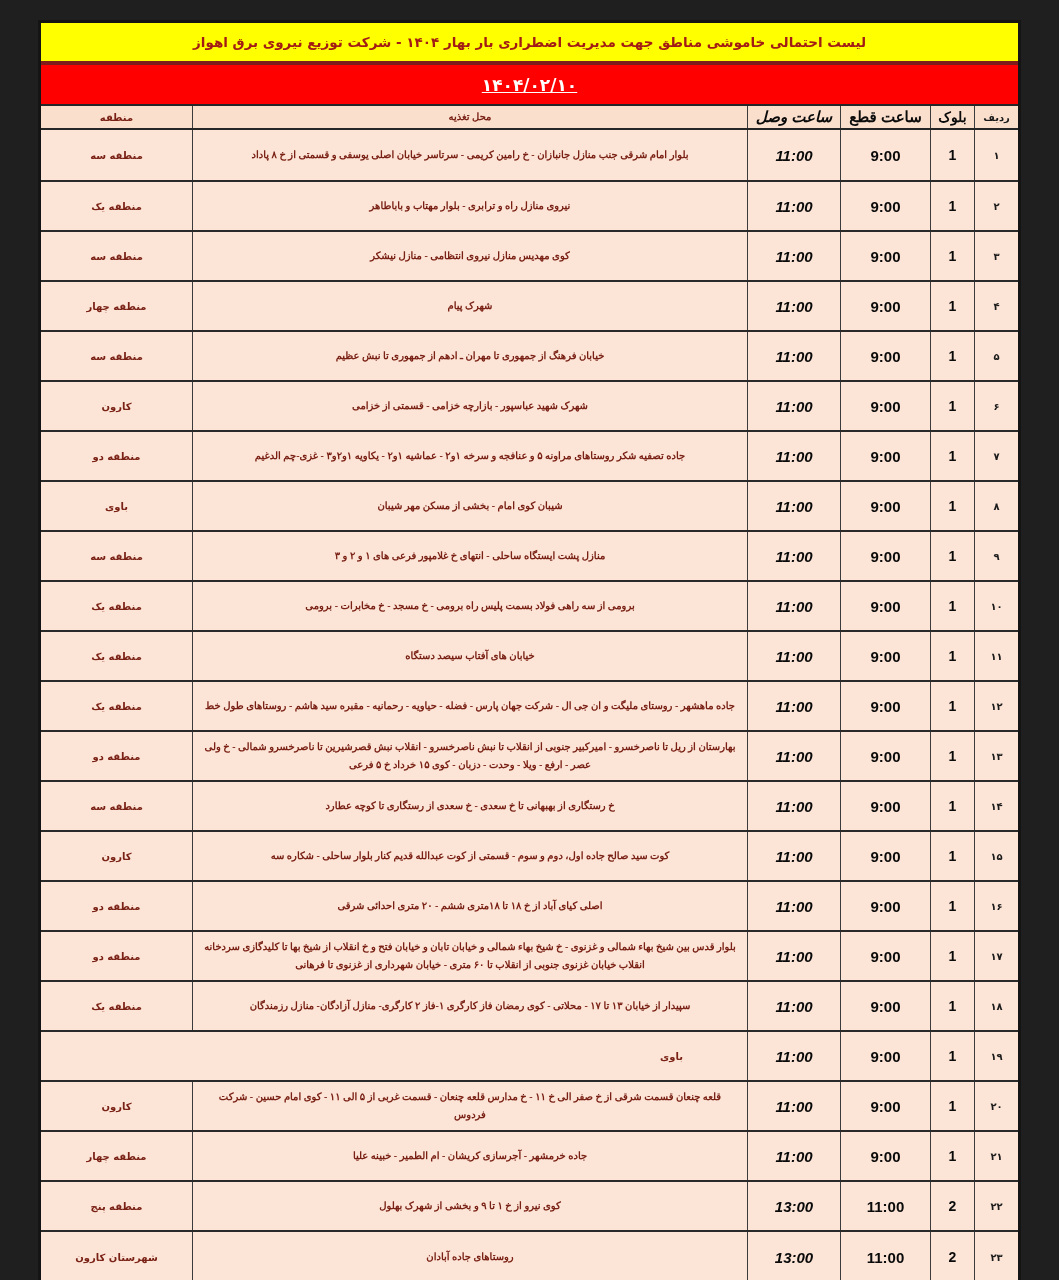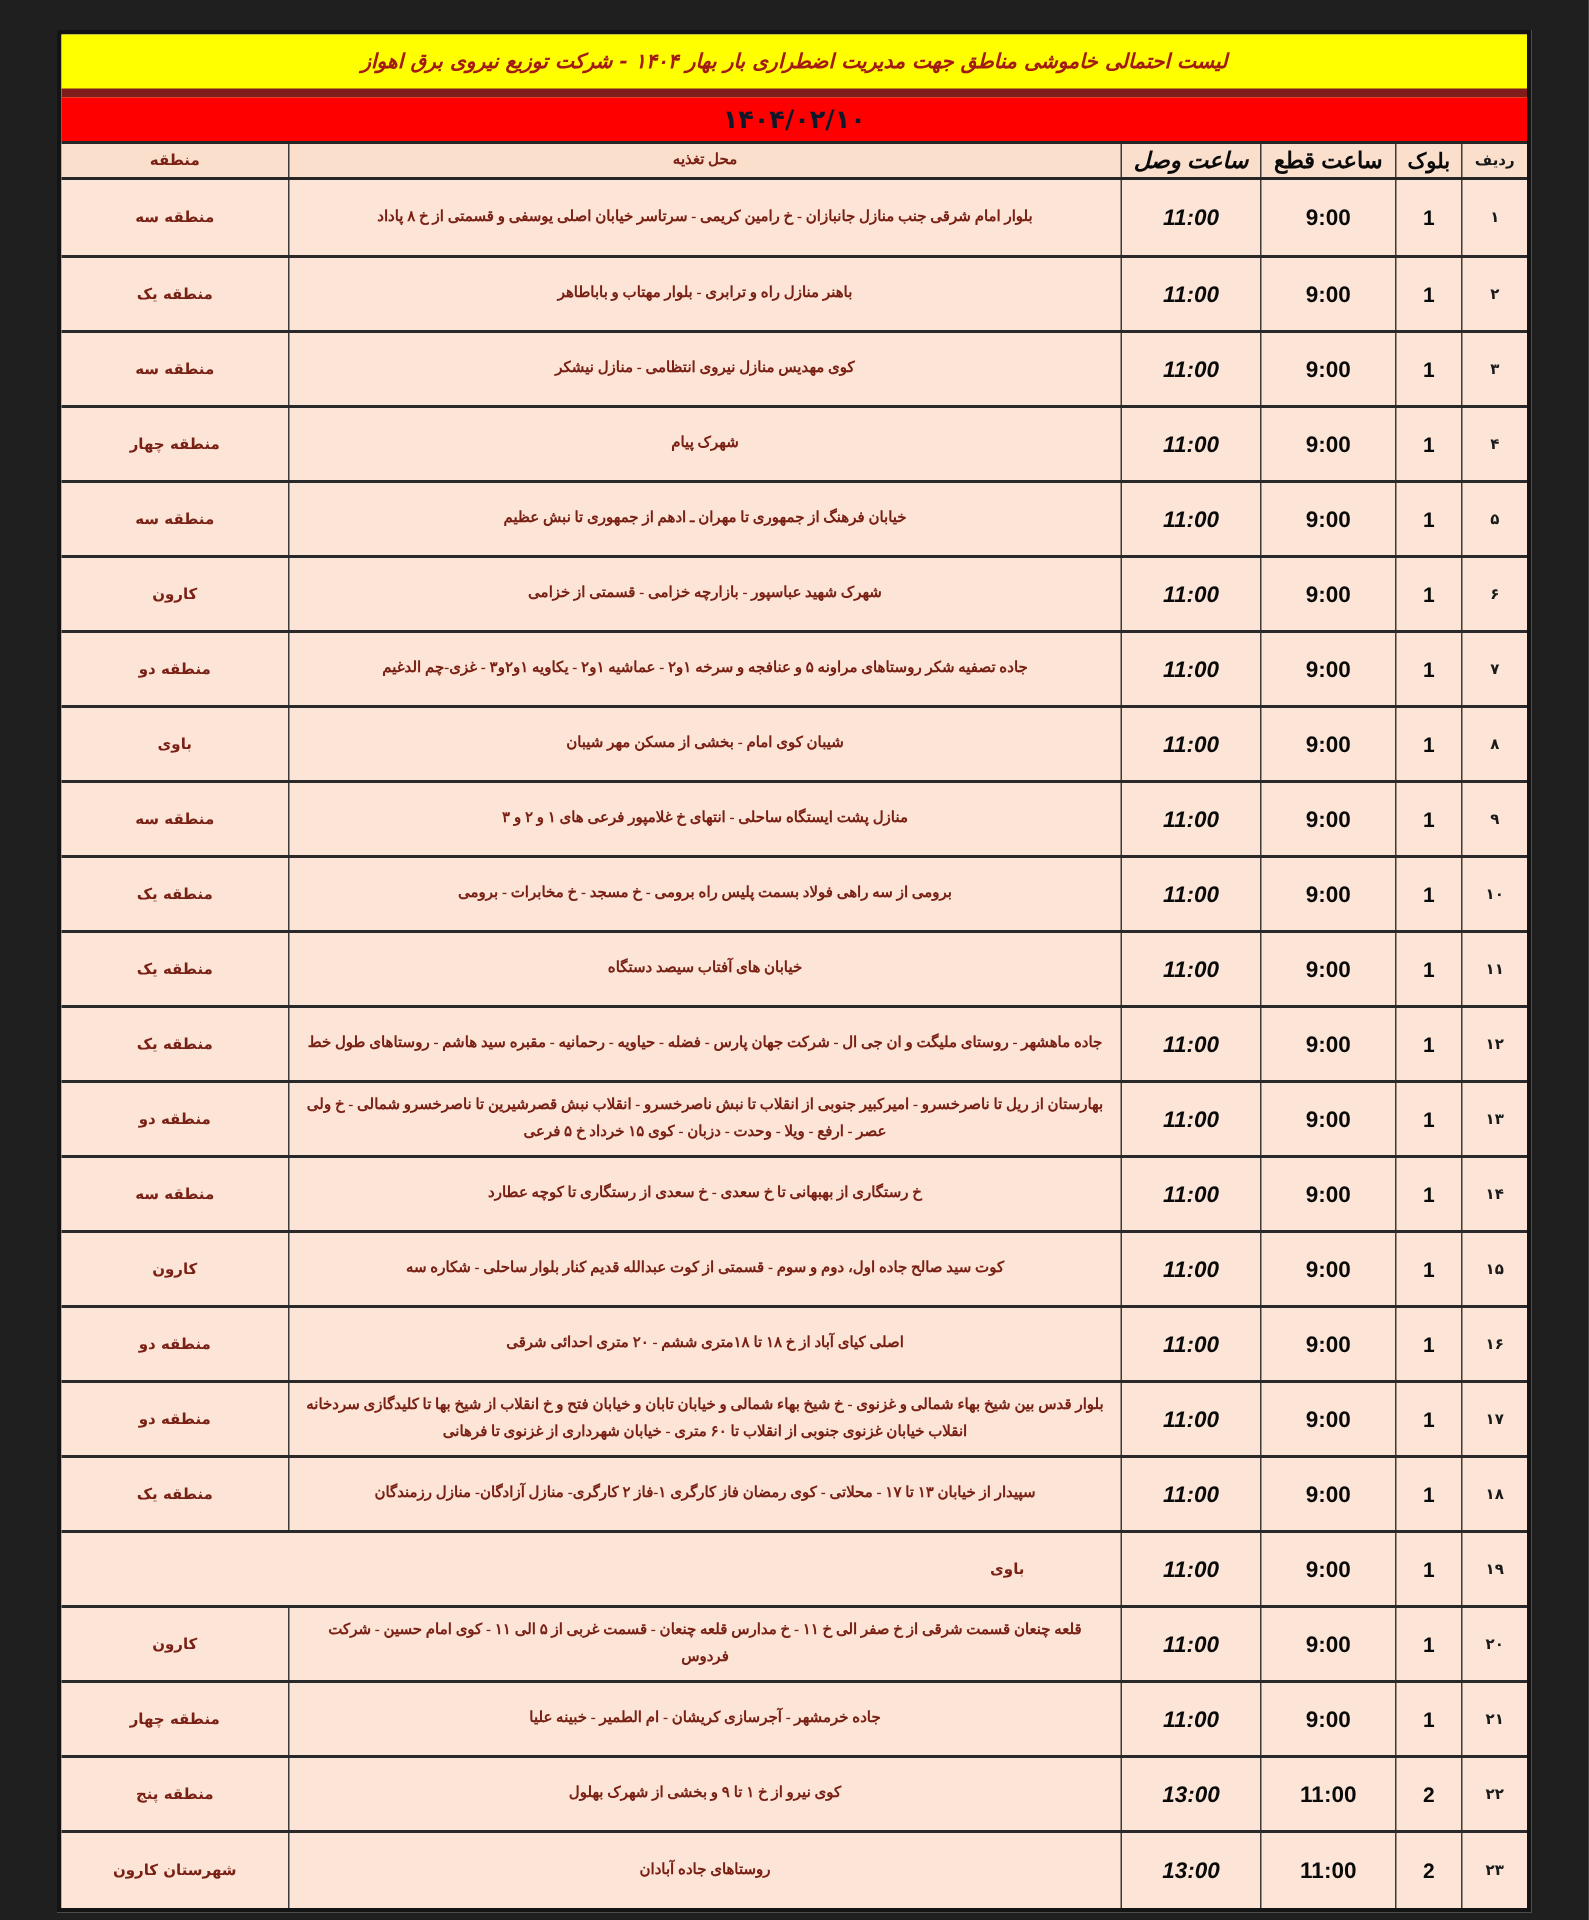--- a/index.html
+++ b/index.html
@@ -4,23 +4,23 @@
 <style>
   * { margin:0; padding:0; box-sizing:border-box; }
   html,body { width:1059px; height:1280px; overflow:hidden; background:#1f1f1f;
               font-family:"DejaVu Sans", sans-serif; }
   .page { position:relative; width:1059px; height:1280px; background:#1f1f1f; overflow:hidden; }
 
   .table-wrap { position:absolute; right:38px; top:20px; width:983px;
                 border:3px solid #141414; background:#fce5d7; direction:rtl; }
 
   .title-band { height:42px; background:#ffff00; display:flex; align-items:center; justify-content:center;
-                color:#a21c15; font-weight:bold; font-size:13.5px; border-bottom:6px solid #7f1d1d;font-style:italic; }
-  .date-band  { height:29px; background:#ff0000; display:flex; align-items:center; justify-content:center;
-                color:#0f172a; font-weight:bold; font-size:17px; letter-spacing:1px; }
+                color:#a21c15; font-weight:bold; font-size:13.5px; border-bottom:4px solid #7f1d1d; }
+  .date-band  { height:39px; background:#ff0000; display:flex; align-items:center; justify-content:center;
+                color:#ffffff; font-weight:bold; font-size:17px; letter-spacing:1px;text-decoration:underline; }
 
   .hrow { display:flex; height:26px; background:#fbdfcd; border-top:2px solid #262626;
           border-bottom:2px solid #262626; color:#8b2016; font-weight:bold; font-size:11px; }
   .hrow .c { display:flex; align-items:center; justify-content:center; }
 
   .row { display:flex; min-height:50px; background:#fce5d7; border-top:2px solid #2a2a2a; }
   .row:first-child { border-top:none; }
 
   .c { border-inline-start:1px solid #3b3b3b; display:flex; align-items:center; justify-content:center;
        text-align:center; }
@@ -65,21 +65,21 @@
     <div class="c col-restore">11:00</div>
     <div class="c col-loc">بلوار امام شرقی جنب منازل جانبازان - خ رامین کریمی - سرتاسر خیابان اصلی یوسفی و قسمتی از خ ۸ پاداد</div>
     <div class="c col-region">منطقه سه</div>
   </div>
 
   <div class="row">
     <div class="c col-num">۲</div>
     <div class="c col-block">1</div>
     <div class="c col-cut">9:00</div>
     <div class="c col-restore">11:00</div>
-    <div class="c col-loc">باهنر منازل راه و ترابری - بلوار مهتاب و باباطاهر</div>
+    <div class="c col-loc">نیروی منازل راه و ترابری - بلوار مهتاب و باباطاهر</div>
     <div class="c col-region">منطقه یک</div>
   </div>
 
   <div class="row">
     <div class="c col-num">۳</div>
     <div class="c col-block">1</div>
     <div class="c col-cut">9:00</div>
     <div class="c col-restore">11:00</div>
     <div class="c col-loc">کوی مهدیس منازل نیروی انتظامی - منازل نیشکر</div>
     <div class="c col-region">منطقه سه</div>

